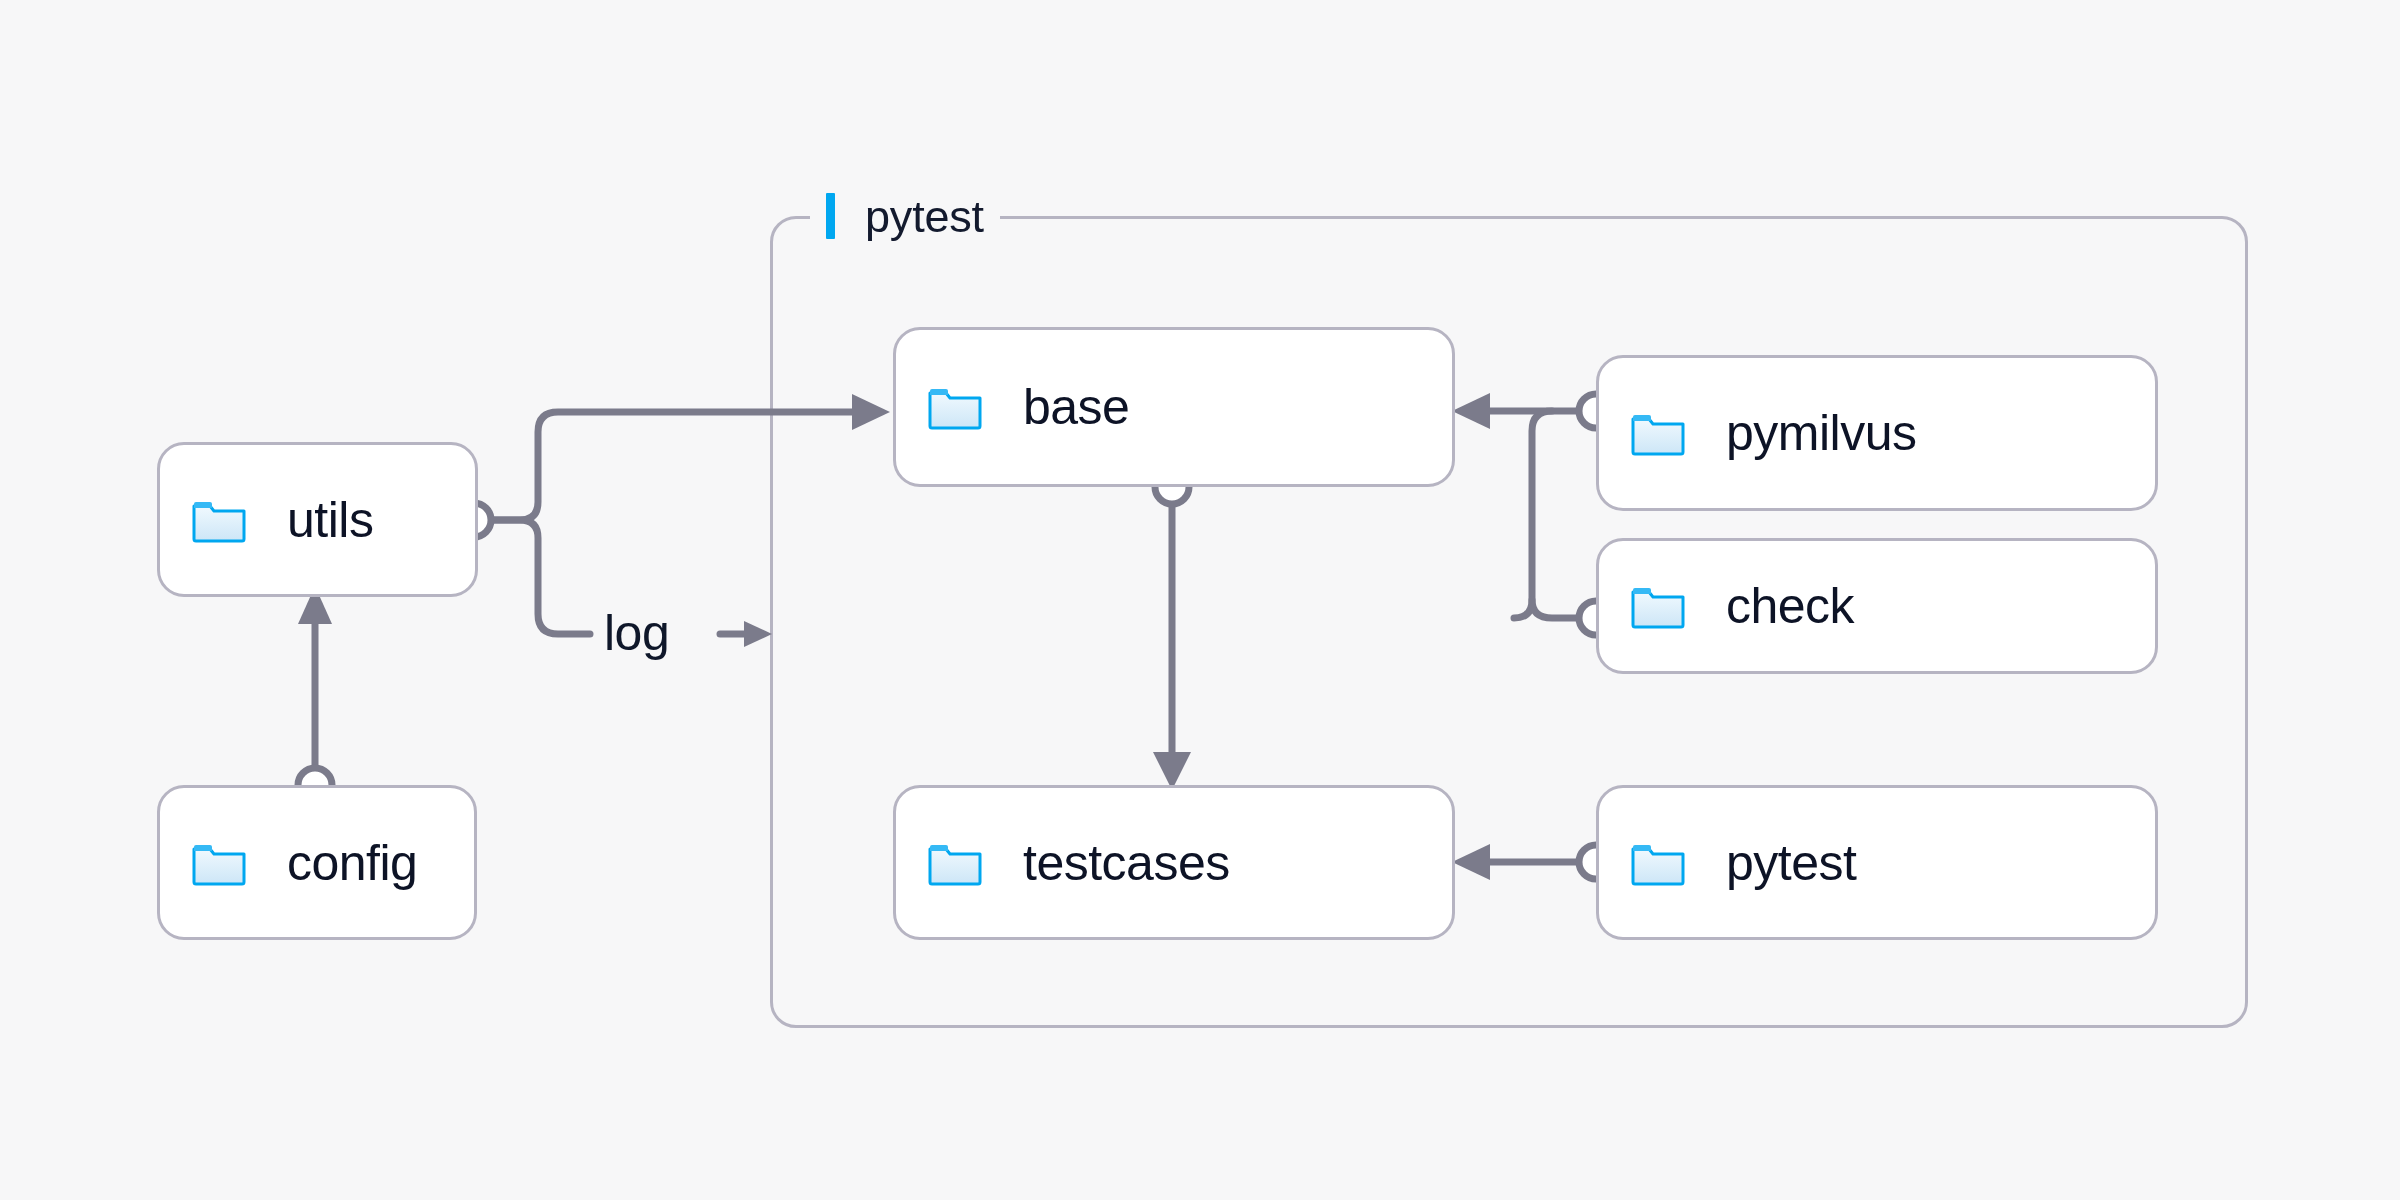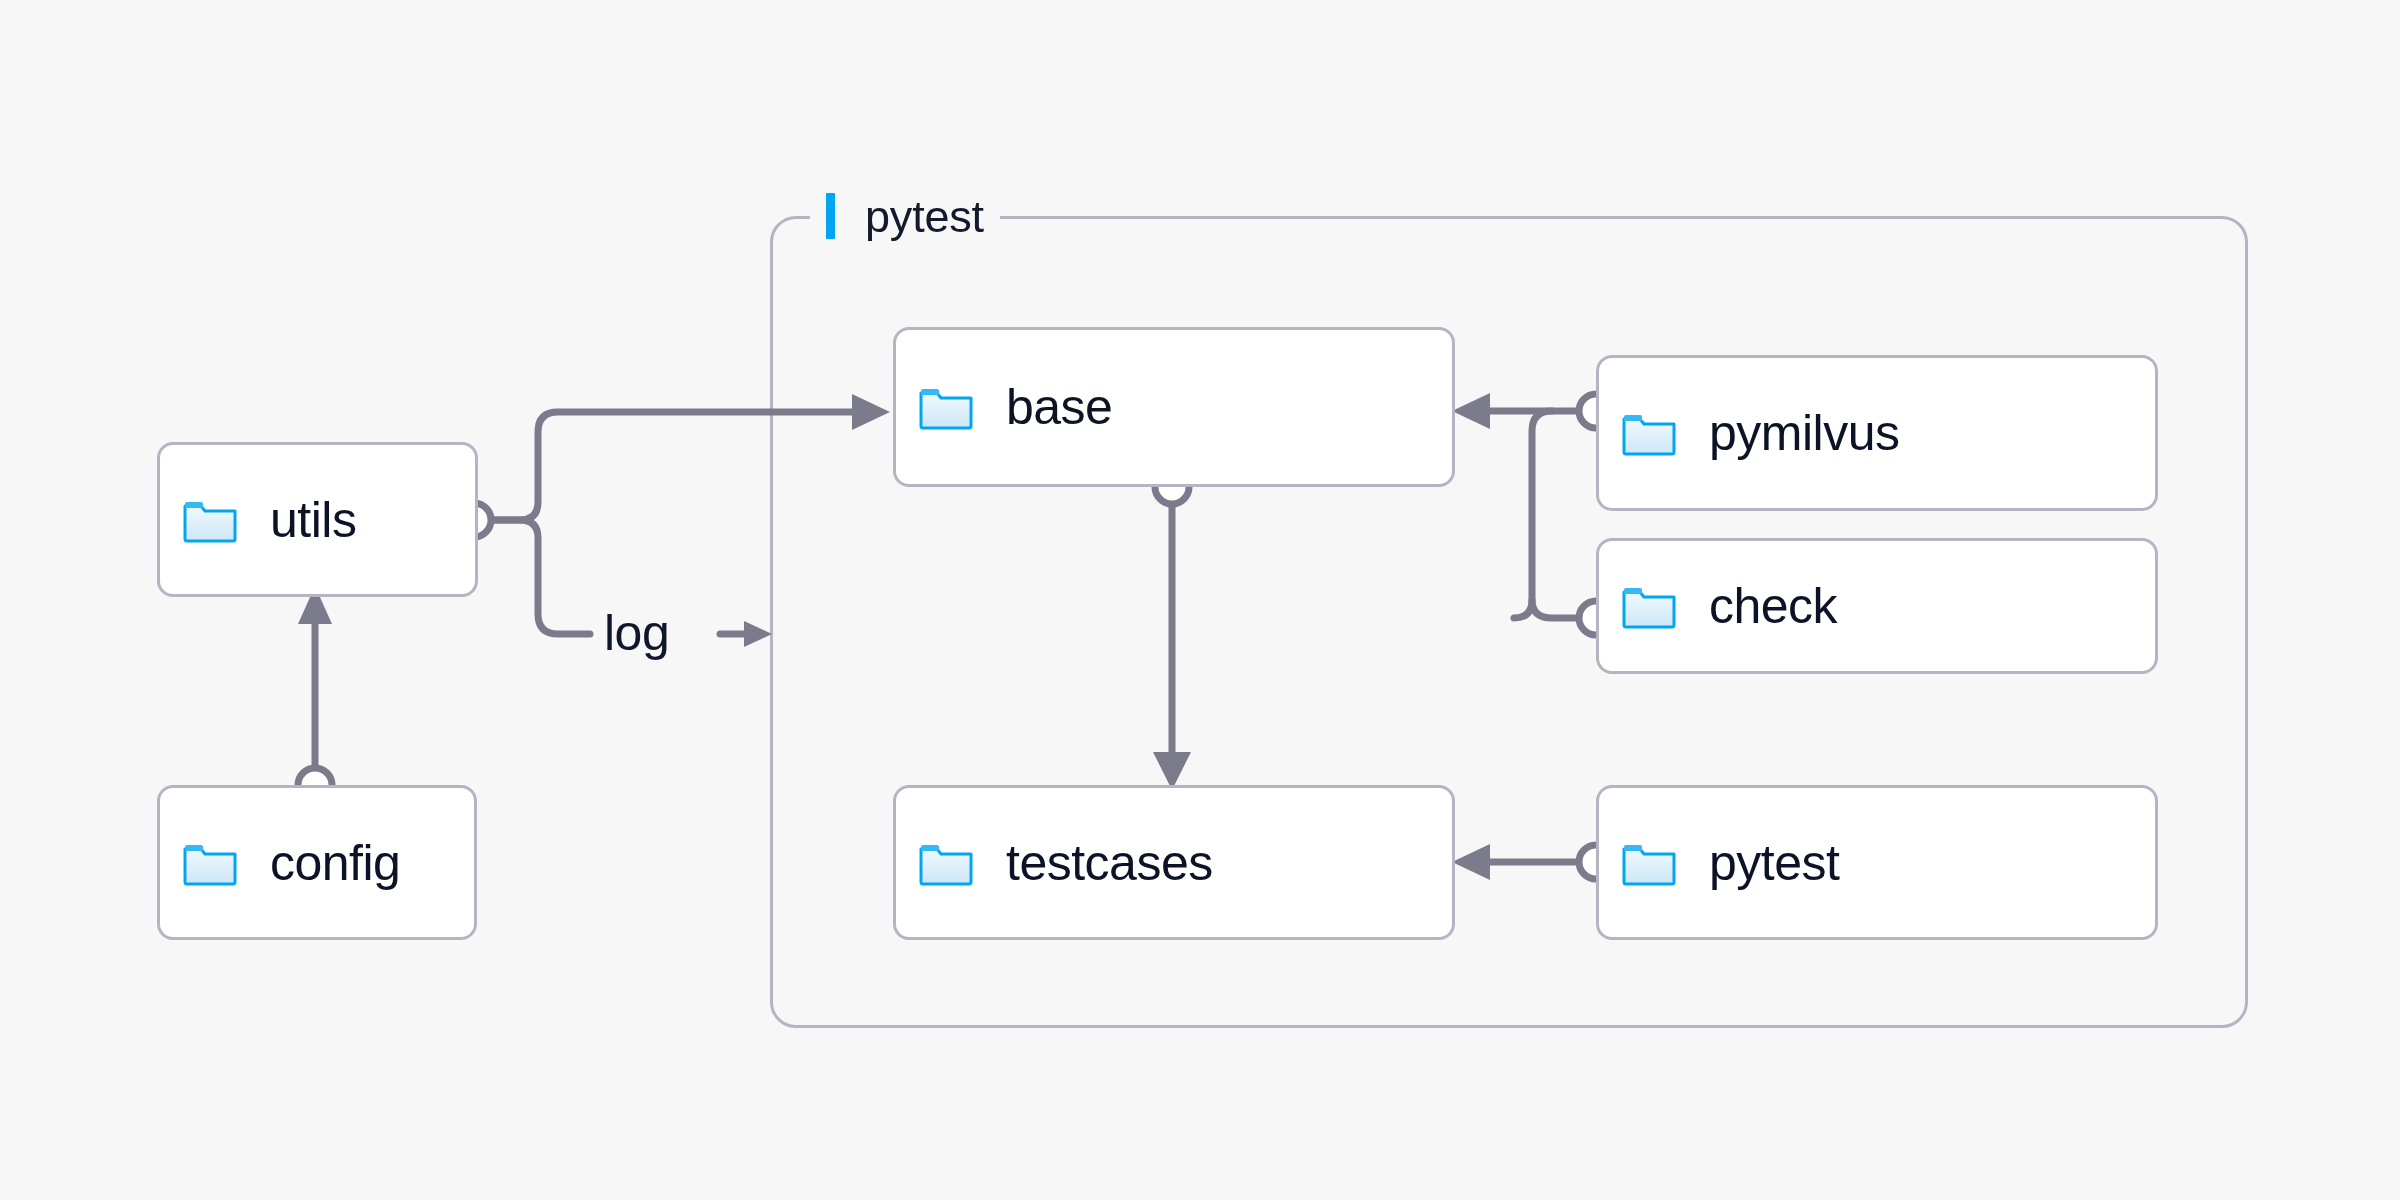--- a/index.html
+++ b/index.html
@@ -50,26 +50,26 @@
     letter-spacing: -0.2px;
     white-space: nowrap;
     line-height: 1;
   }
 
   
   .node {
     position: absolute;
     background: #ffffff;
     border: 3px solid #b6b4c2;
-    border-radius: 16px;
+    border-radius: 27px;
     box-sizing: border-box;
     display: flex;
     align-items: center;
-    padding-left: 22px;
-    gap: 32px;
+    padding-left: 31px;
+    gap: 40px;
   }
   .node-label {
     font-size: 50px;
     color: #0d1326;
     letter-spacing: -0.5px;
     white-space: nowrap;
     line-height: 1;
   }
 
   

